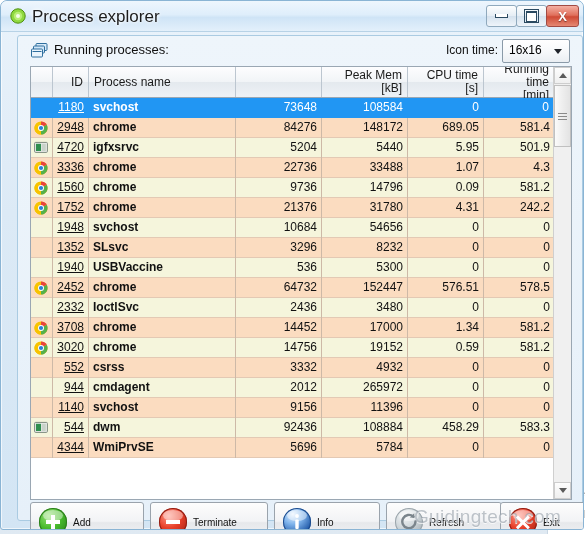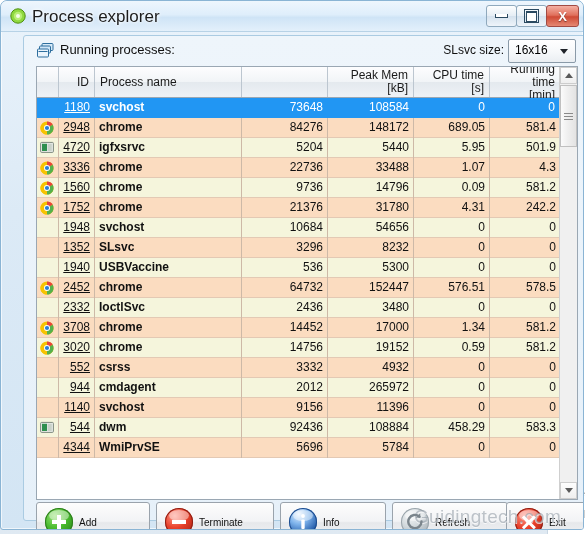--- a/index.html
+++ b/index.html
@@ -63,21 +63,21 @@
     font-size:11px;color:#1d3b52;font-family:"Liberation Sans",sans-serif;
   }
   #btn-close .cap-glyph{color:#fff;font-size:13px;font-weight:bold;
     text-shadow:0 1px 1px rgba(0,0,0,.45);}
   .min-bar{width:11px;height:3px;border:1px solid #2b4a61;border-top:none;background:#fff;}
   .max-box{width:9px;height:8px;border:1px solid #2b4a61;border-top-width:2px;background:#fff;}
   .max-outer{width:13px;height:12px;border:1px solid #2b4a61;display:flex;align-items:center;justify-content:center;background:transparent;}
 
   
   #client{
-    position:absolute;left:22px;top:34px;width:564px;height:484px;
+    position:absolute;left:16px;top:34px;width:564px;height:484px;
     background:linear-gradient(180deg,#eef5fb 0%,#e6f0f9 100%);
     border:1px solid #aacbe2;border-radius:3px;
   }
 
   
   #toolbar{position:absolute;left:0;top:0;width:564px;height:30px;}
   #proc-icon{position:absolute;left:13px;top:7px;width:17px;height:15px;}
   #proc-label{position:absolute;left:36px;top:6px;font-size:13px;color:#101010;}
   #iconsize-label{position:absolute;right:84px;top:7px;font-size:12px;color:#101010;}
   #iconsize-select{
@@ -243,21 +243,21 @@
       <span id="proc-icon">
         <svg viewBox="0 0 17 15" width="17" height="15">
           <rect x="5" y="0.5" width="11" height="7" rx="1" fill="#d7eaf8" stroke="#2f6f9e"></rect>
           <rect x="2.5" y="3" width="11" height="7" rx="1" fill="#cfe5f7" stroke="#2f6f9e"></rect>
           <rect x="0.5" y="6" width="11" height="8" rx="1" fill="#eaf4fc" stroke="#2f6f9e"></rect>
           <line x1="1.5" y1="8.5" x2="10.5" y2="8.5" stroke="#2f6f9e" stroke-width="1"></line>
         </svg>
       </span>
       <span id="proc-label">Running processes:</span>
 
-      <span id="iconsize-label">SLsvc size:</span>
+      <span id="iconsize-label">Icon time:</span>
 
       <div id="iconsize-select">
         <span id="iconsize-value">16x16</span>
         <span id="iconsize-arrow"></span>
       </div>
     </div>
 
     <div id="grid-wrap">
 
       <div id="grid-head">

